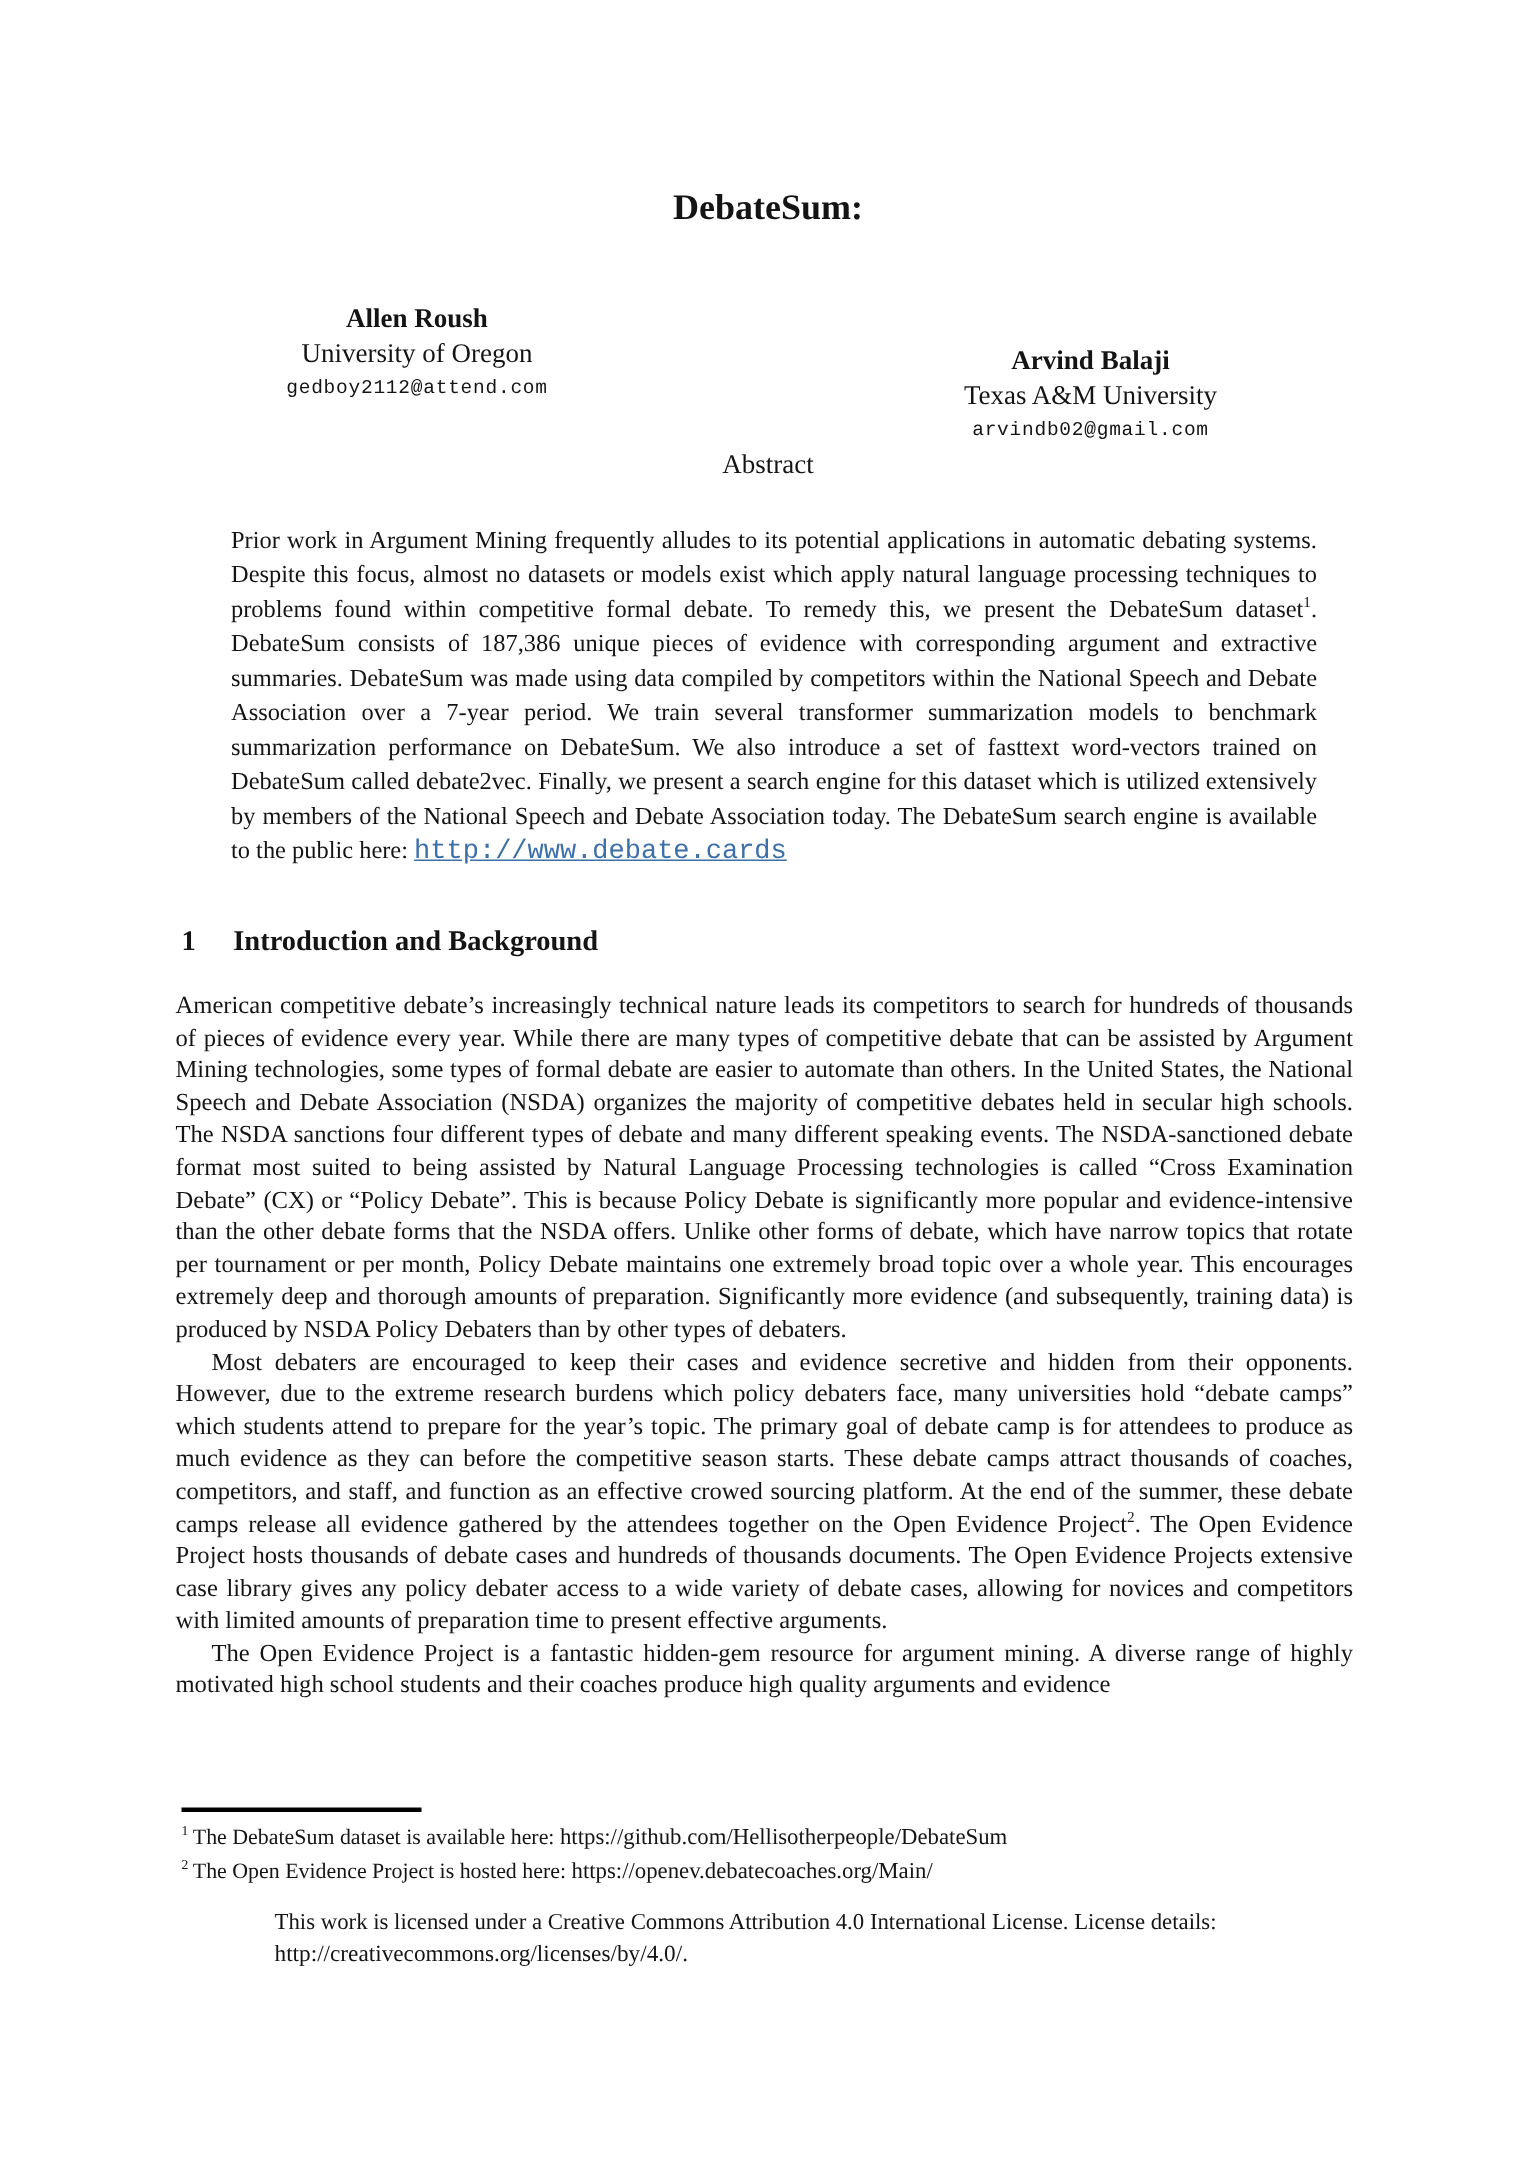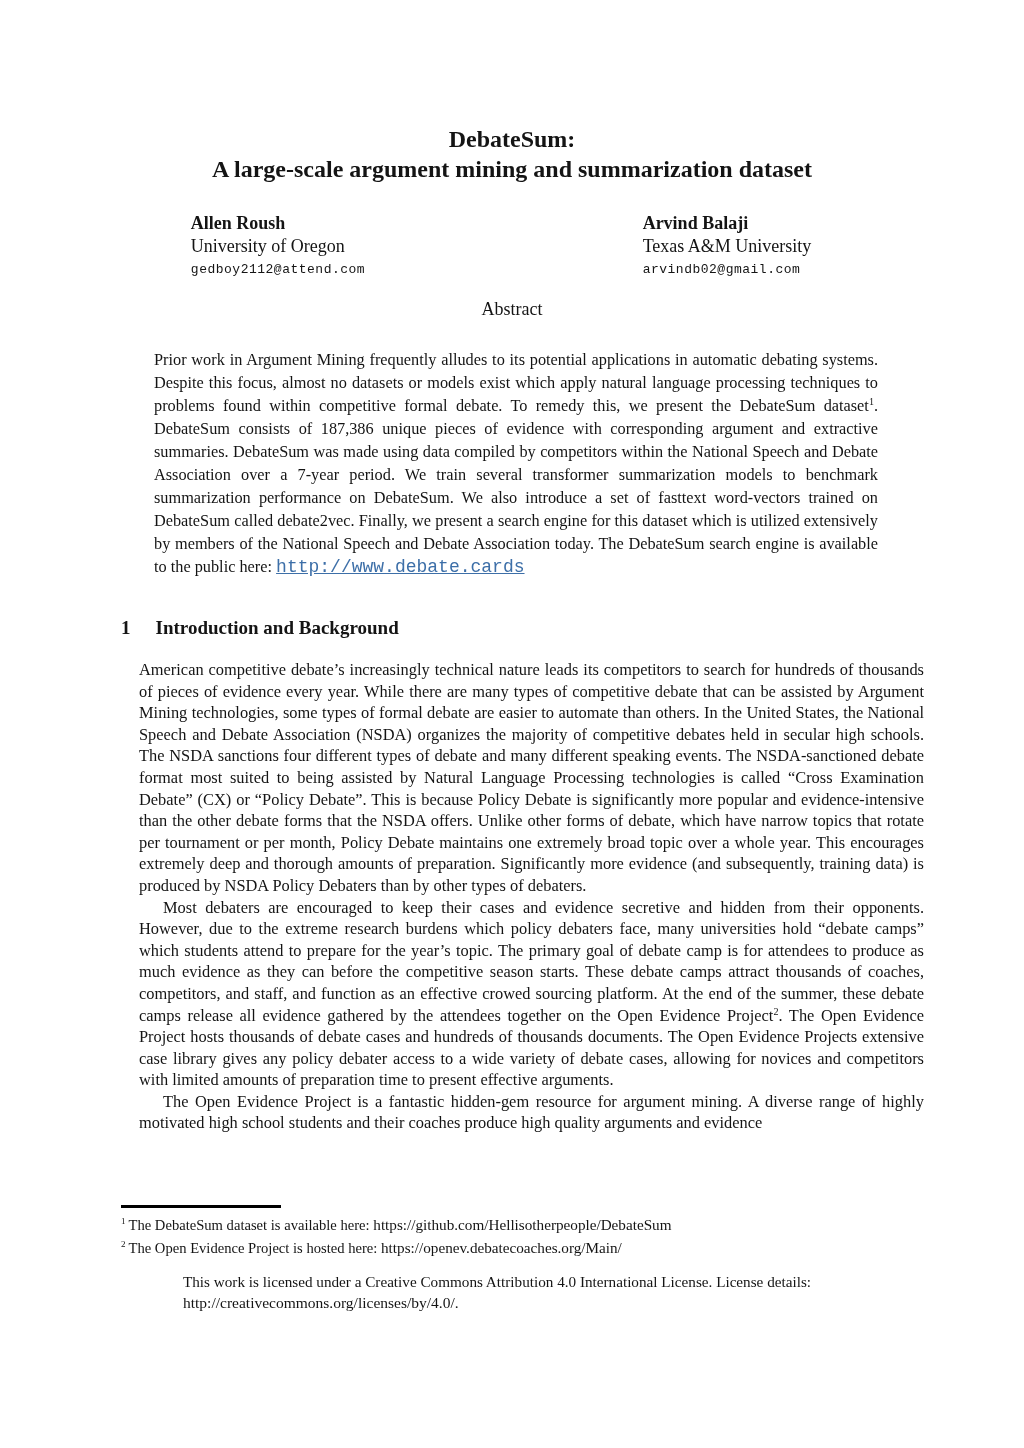--- a/index.html
+++ b/index.html
@@ -14,23 +14,23 @@
 
   
   .title {
     position: absolute; top: 124px; left: 0; width: 1024px;
     margin: 0; text-align: center;
     font-size: 24px; font-weight: bold; line-height: 30px;
   }
   .t-line { display: block; }
 
   
-  .author { position: absolute; top: 212px; text-align: left; line-height: 23px; }
+  .author { position: absolute; top: 201px; text-align: center; line-height: 23px; }
   .author-1 { left: 278px; transform: translateX(-50%); }
-  .author-2 { left: 727px; transform: translateX(-50%); }
+  .author-2 { left: 727px; transform: translateX(-50%); margin-top: 28px; }
   .a-name  { font-size: 18px; font-weight: bold; }
   .a-affil { font-size: 18px; }
   .a-email { font-family: "Liberation Mono", monospace; font-size: 13px; letter-spacing: 0.5px; }
 
   
   .abstract-heading {
     position: absolute; top: 299px; left: 0; width: 1024px;
     margin: 0; text-align: center; font-size: 18px; font-weight: normal;
   }
   .abstract-body {
@@ -41,21 +41,21 @@
 
   
   .sec-h {
     position: absolute; top: 617px; left: 121px; margin: 0;
     font-size: 19px; font-weight: bold; text-align: center;
   }
   .sec-num { display: inline-block; margin-right: 25px; }
 
   
   .body-text {
-    position: absolute; top: 659px; left: 139px; width: 785px;
+    position: absolute; top: 659px; left: 117px; width: 785px;
     font-size: 16.4px; line-height: 21.6px; text-align: justify; hyphens: auto;
   }
   .body-text p { margin: 0; }
   .body-text p.ind { text-indent: 24px; }
 
   sup { font-size: 0.62em; line-height: 0; vertical-align: super; }
 
   
   .footer { position: absolute; top: 1205px; left: 121px; width: 790px; }
   .fn-rule { width: 160px; border-top: 3px solid #000; margin: 0 0 6px 0; }
@@ -73,21 +73,20 @@
     cursor: pointer;
   }
 </style>
 </head>
 <body style="color: rgb(20, 20, 20);">
 
 <div class="page">
 
   <h1 class="title">
     <span class="t-line">DebateSum:</span>
-    <span class="t-line">A large-scale argument mining and summarization dataset</span>
   </h1>
 
   <div class="author author-1">
     <div class="a-name">Allen Roush</div>
     <div class="a-affil">University of Oregon</div>
     <div class="a-email">gedboy2112@attend.com</div>
   </div>
 
   <div class="author author-2">
     <div class="a-name">Arvind Balaji</div>

